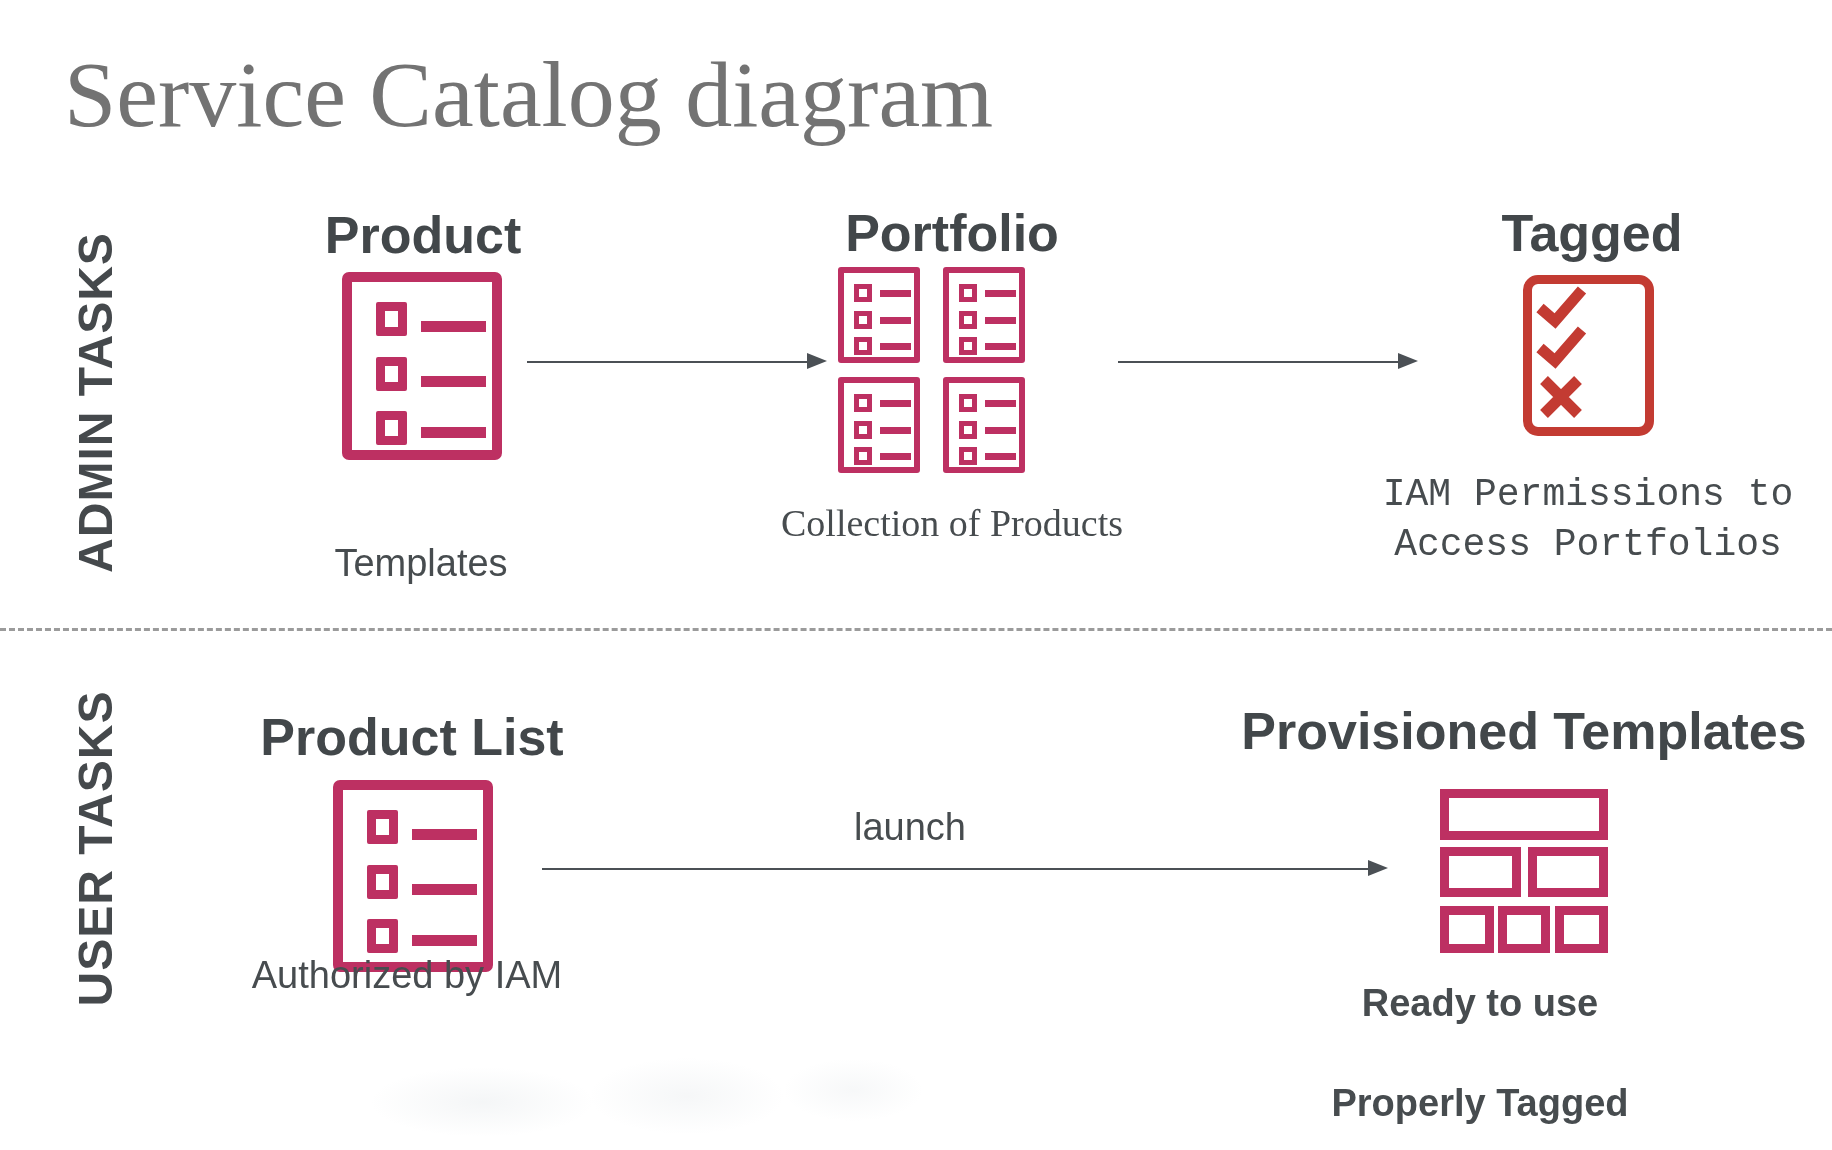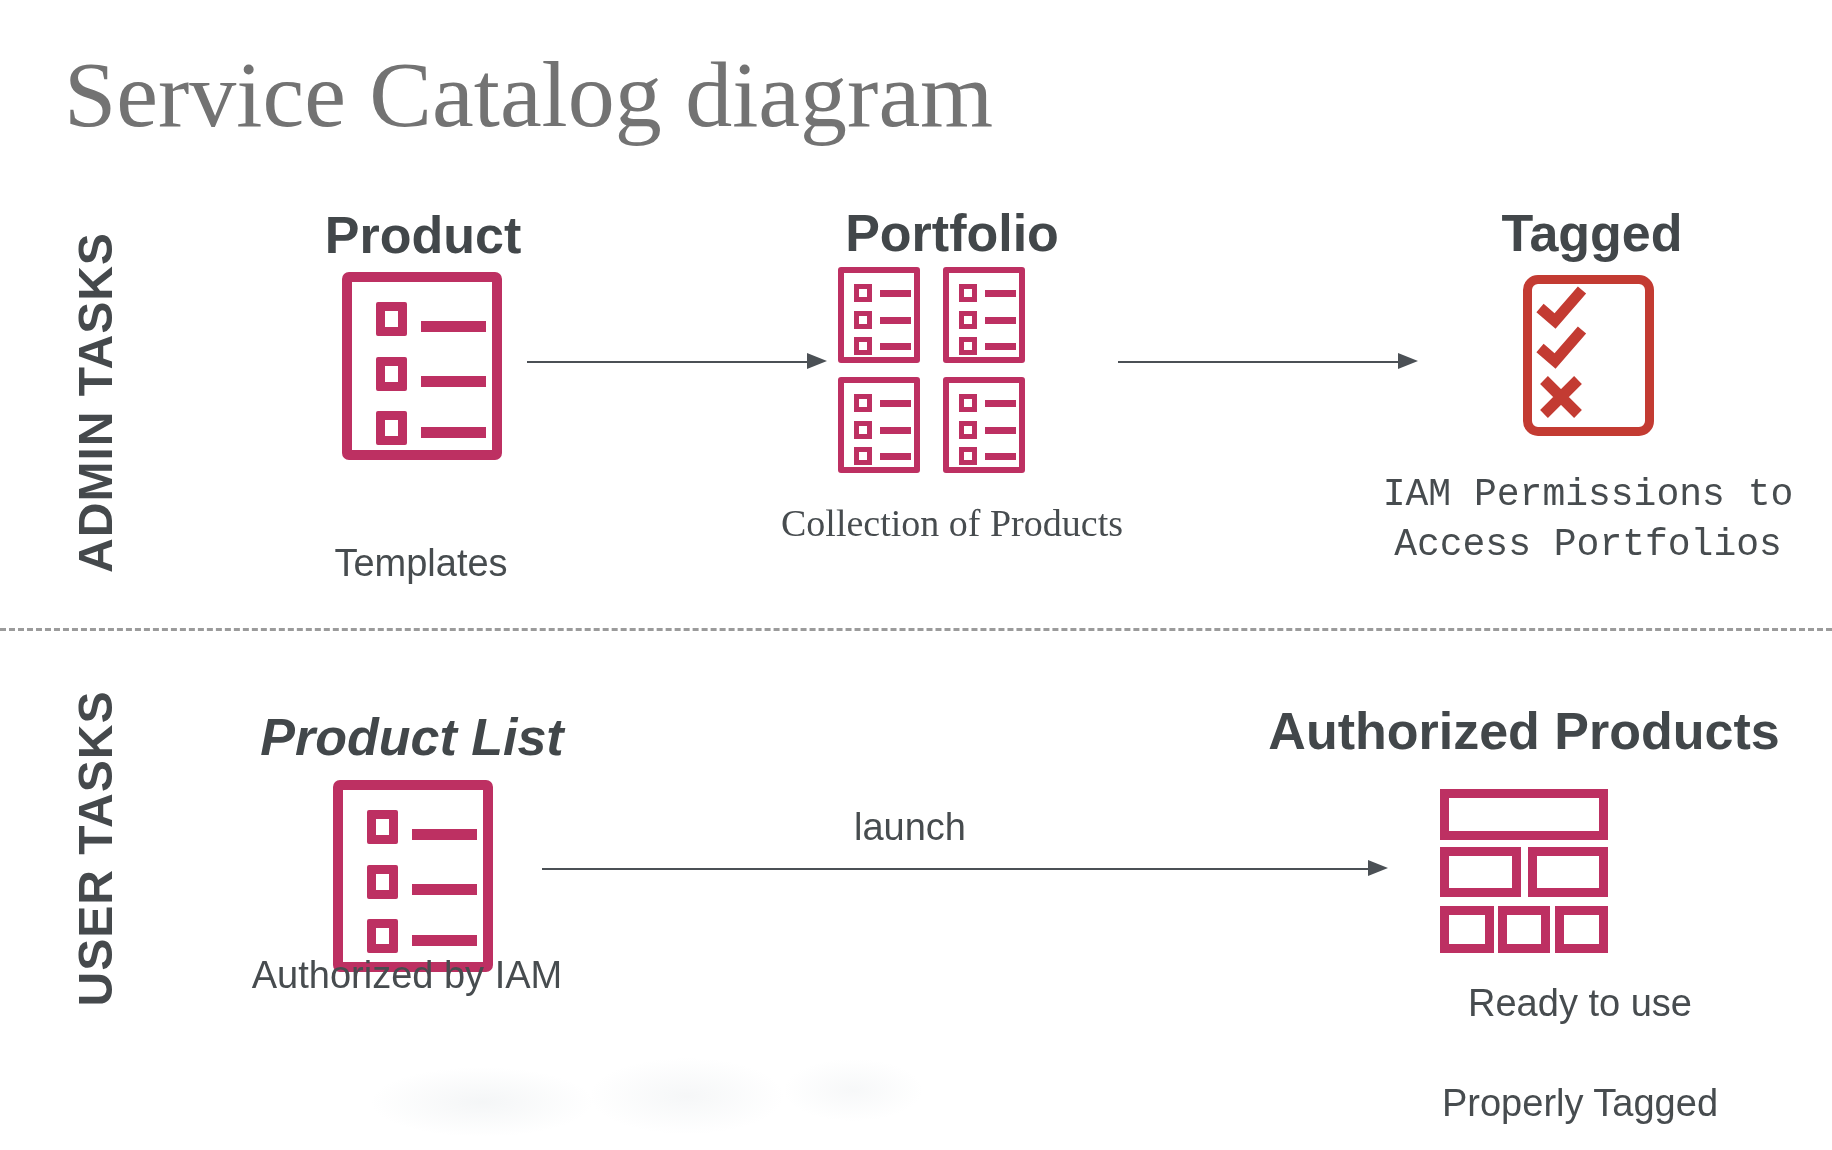--- a/index.html
+++ b/index.html
@@ -140,44 +140,44 @@
       <path d="M12 96 L46 130 M46 96 L12 130" fill="none" stroke="#c33b32" stroke-width="11"></path>
     </svg>
   </div>
   <div class="caption" style="left:1588px;top:470px;font-family:Liberation Mono, monospace;">
     <span>IAM Permissions to</span><br>
     <span>Access Portfolios</span>
   </div>
 
   <div class="divider"></div>
 
-  <div class="heading" style="left:412px;top:707px;font-style:italic;">Product List</div>
+  <div class="heading" style="left:412px;top:707px;">Product List</div>
   <div class="list-icon" style="left:333px;top:780px;width:160px;height:192px;">
     <div class="sq r1"></div>
     <div class="sq r2"></div>
     <div class="sq r3"></div>
     <div class="ln r1"></div>
     <div class="ln r2"></div>
     <div class="ln r3"></div>
   </div>
   <div class="caption" style="left:407px;top:950px;">Authorized by IAM</div>
 
   <div class="caption" style="left:910px;top:802px;">launch</div>
   <div class="arrow" style="left:542px;top:868px;width:827px;"></div>
 
-  <div class="heading" style="left:1524px;top:701px;">Authorized Products</div>
+  <div class="heading" style="left:1524px;top:701px;">Provisioned Templates</div>
   <div class="prov-icon">
     <div class="blk b1"></div>
     <div class="blk b2a"></div>
     <div class="blk b2b"></div>
     <div class="blk b3a"></div>
     <div class="blk b3b"></div>
     <div class="blk b3c"></div>
   </div>
-  <div class="caption" style="left:1580px;top:978px;">
+  <div class="caption" style="left:1480px;top:978px;font-weight:bold;">
     <span>Ready to use</span><br>
     <br>
     <span>Properly Tagged</span>
   </div>
 
   <div class="smudge"></div>
 
 </div>
 
 </body></html>

